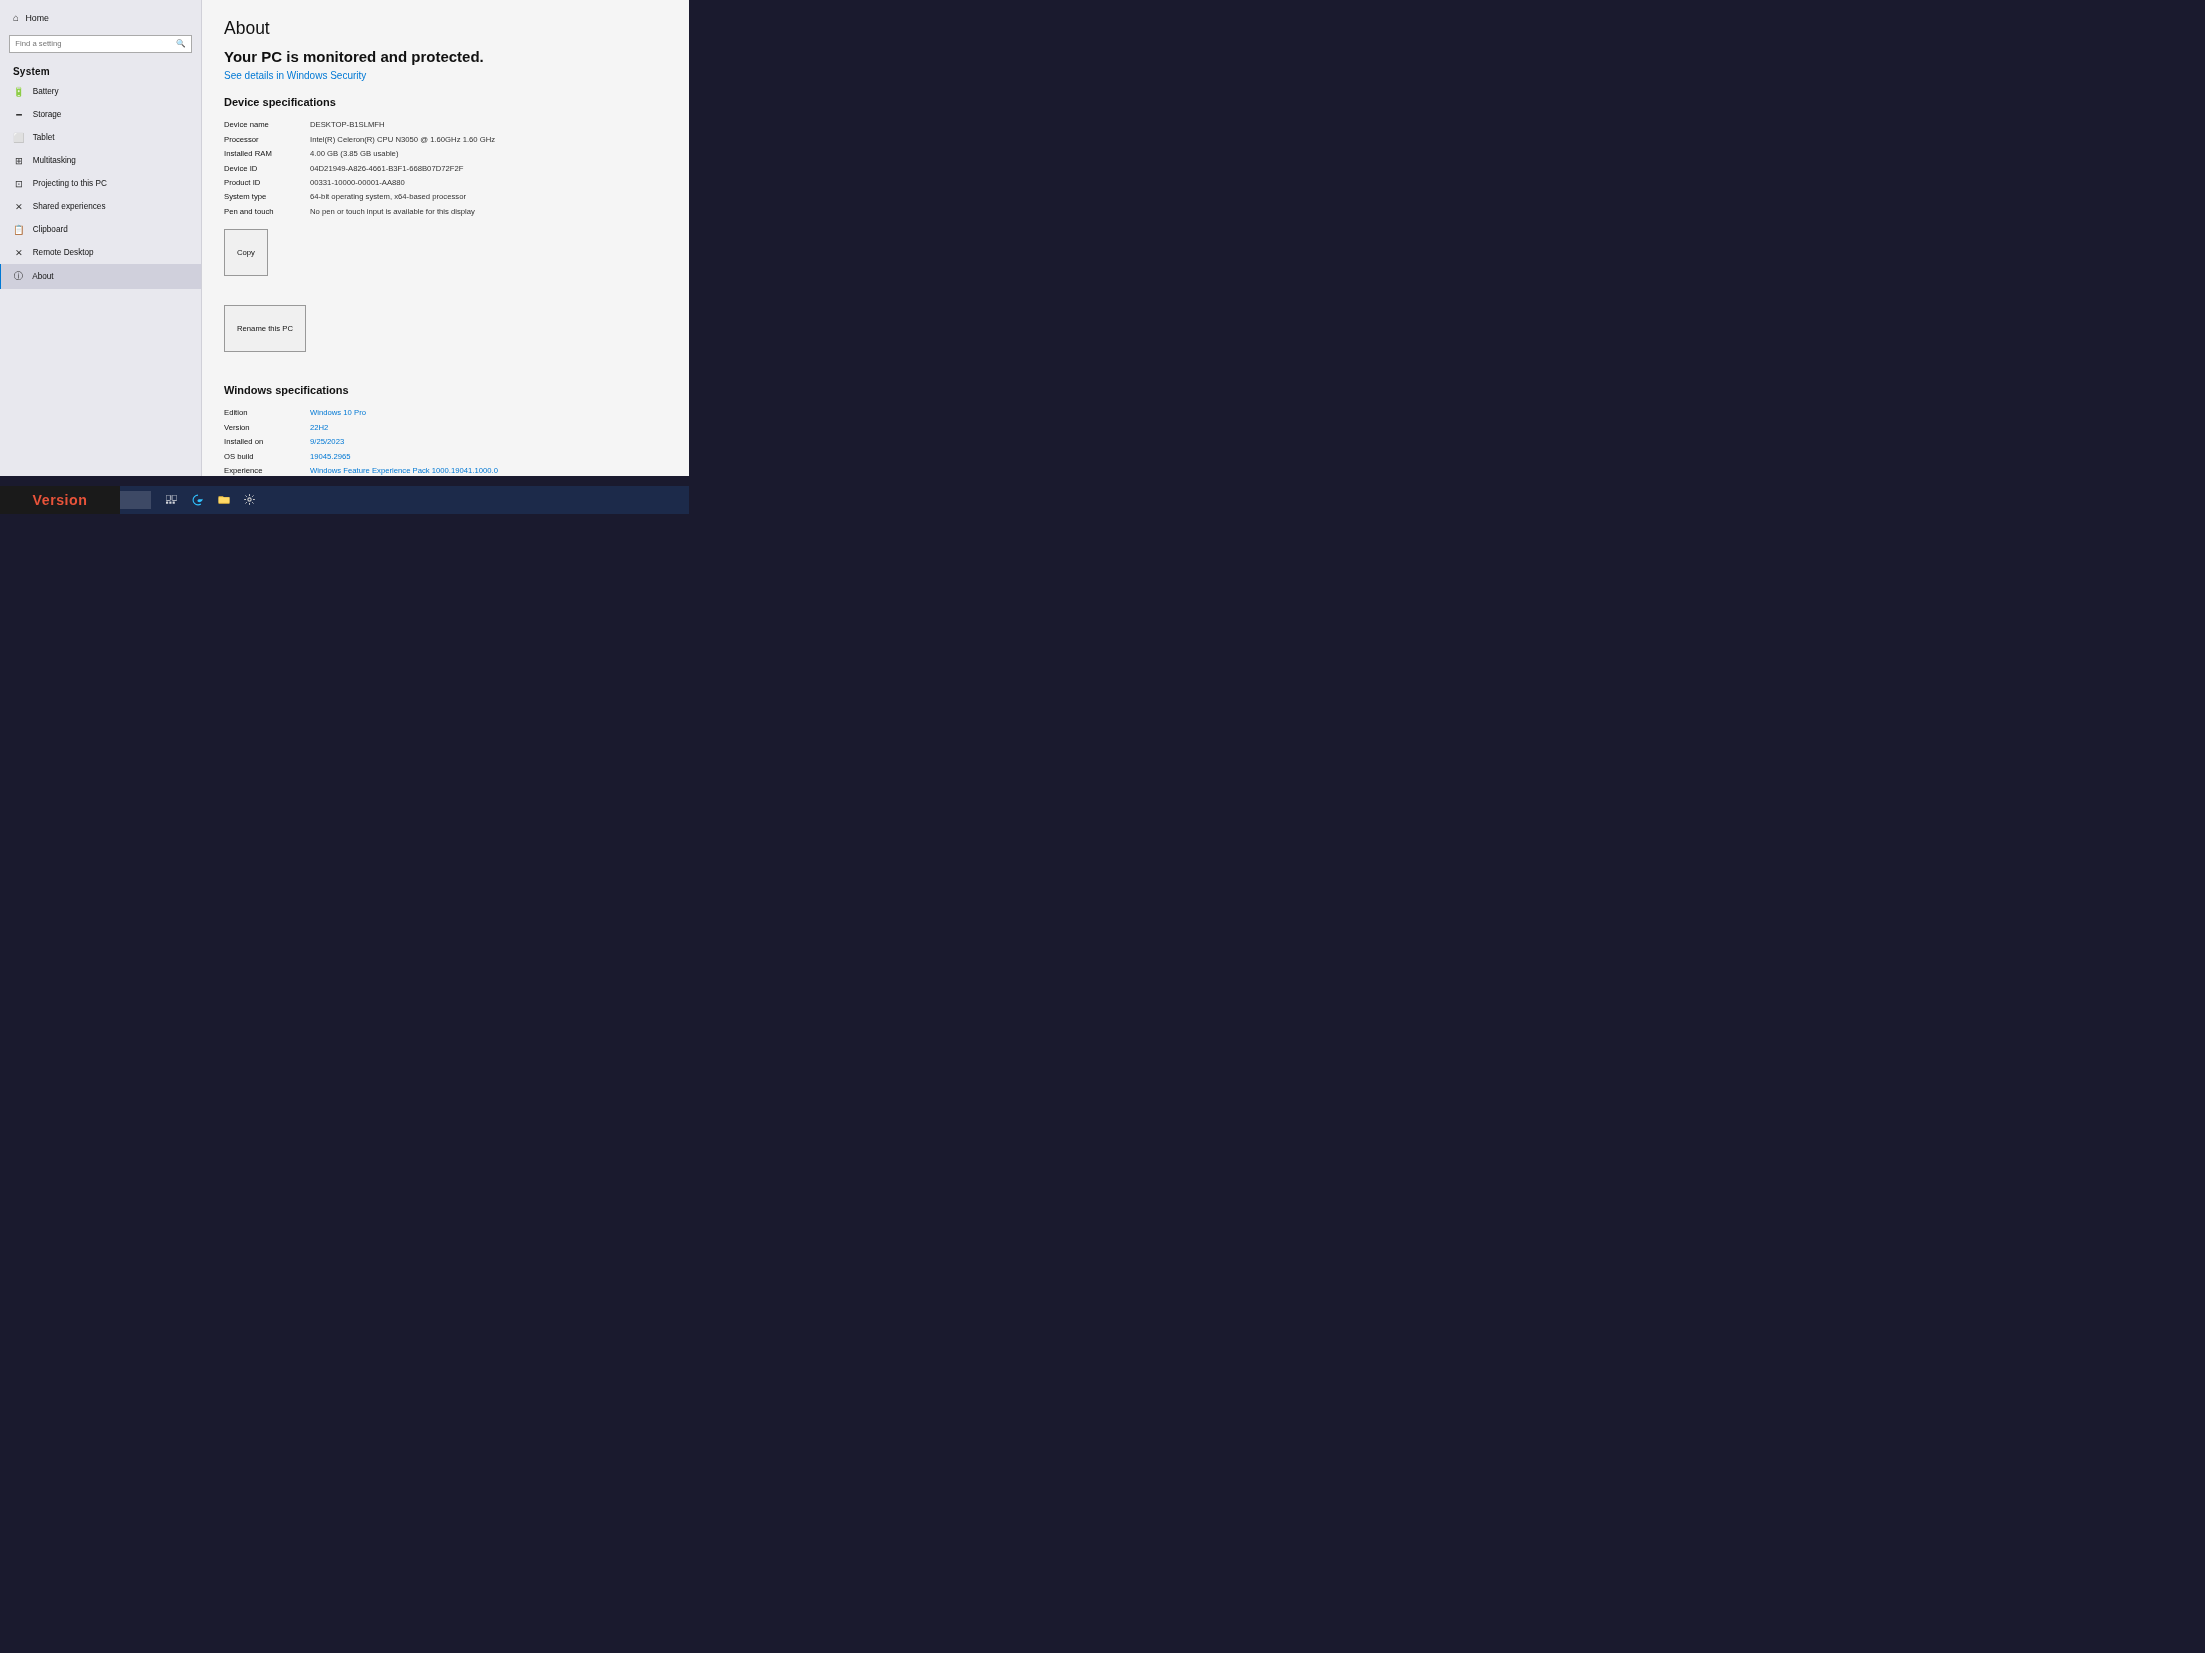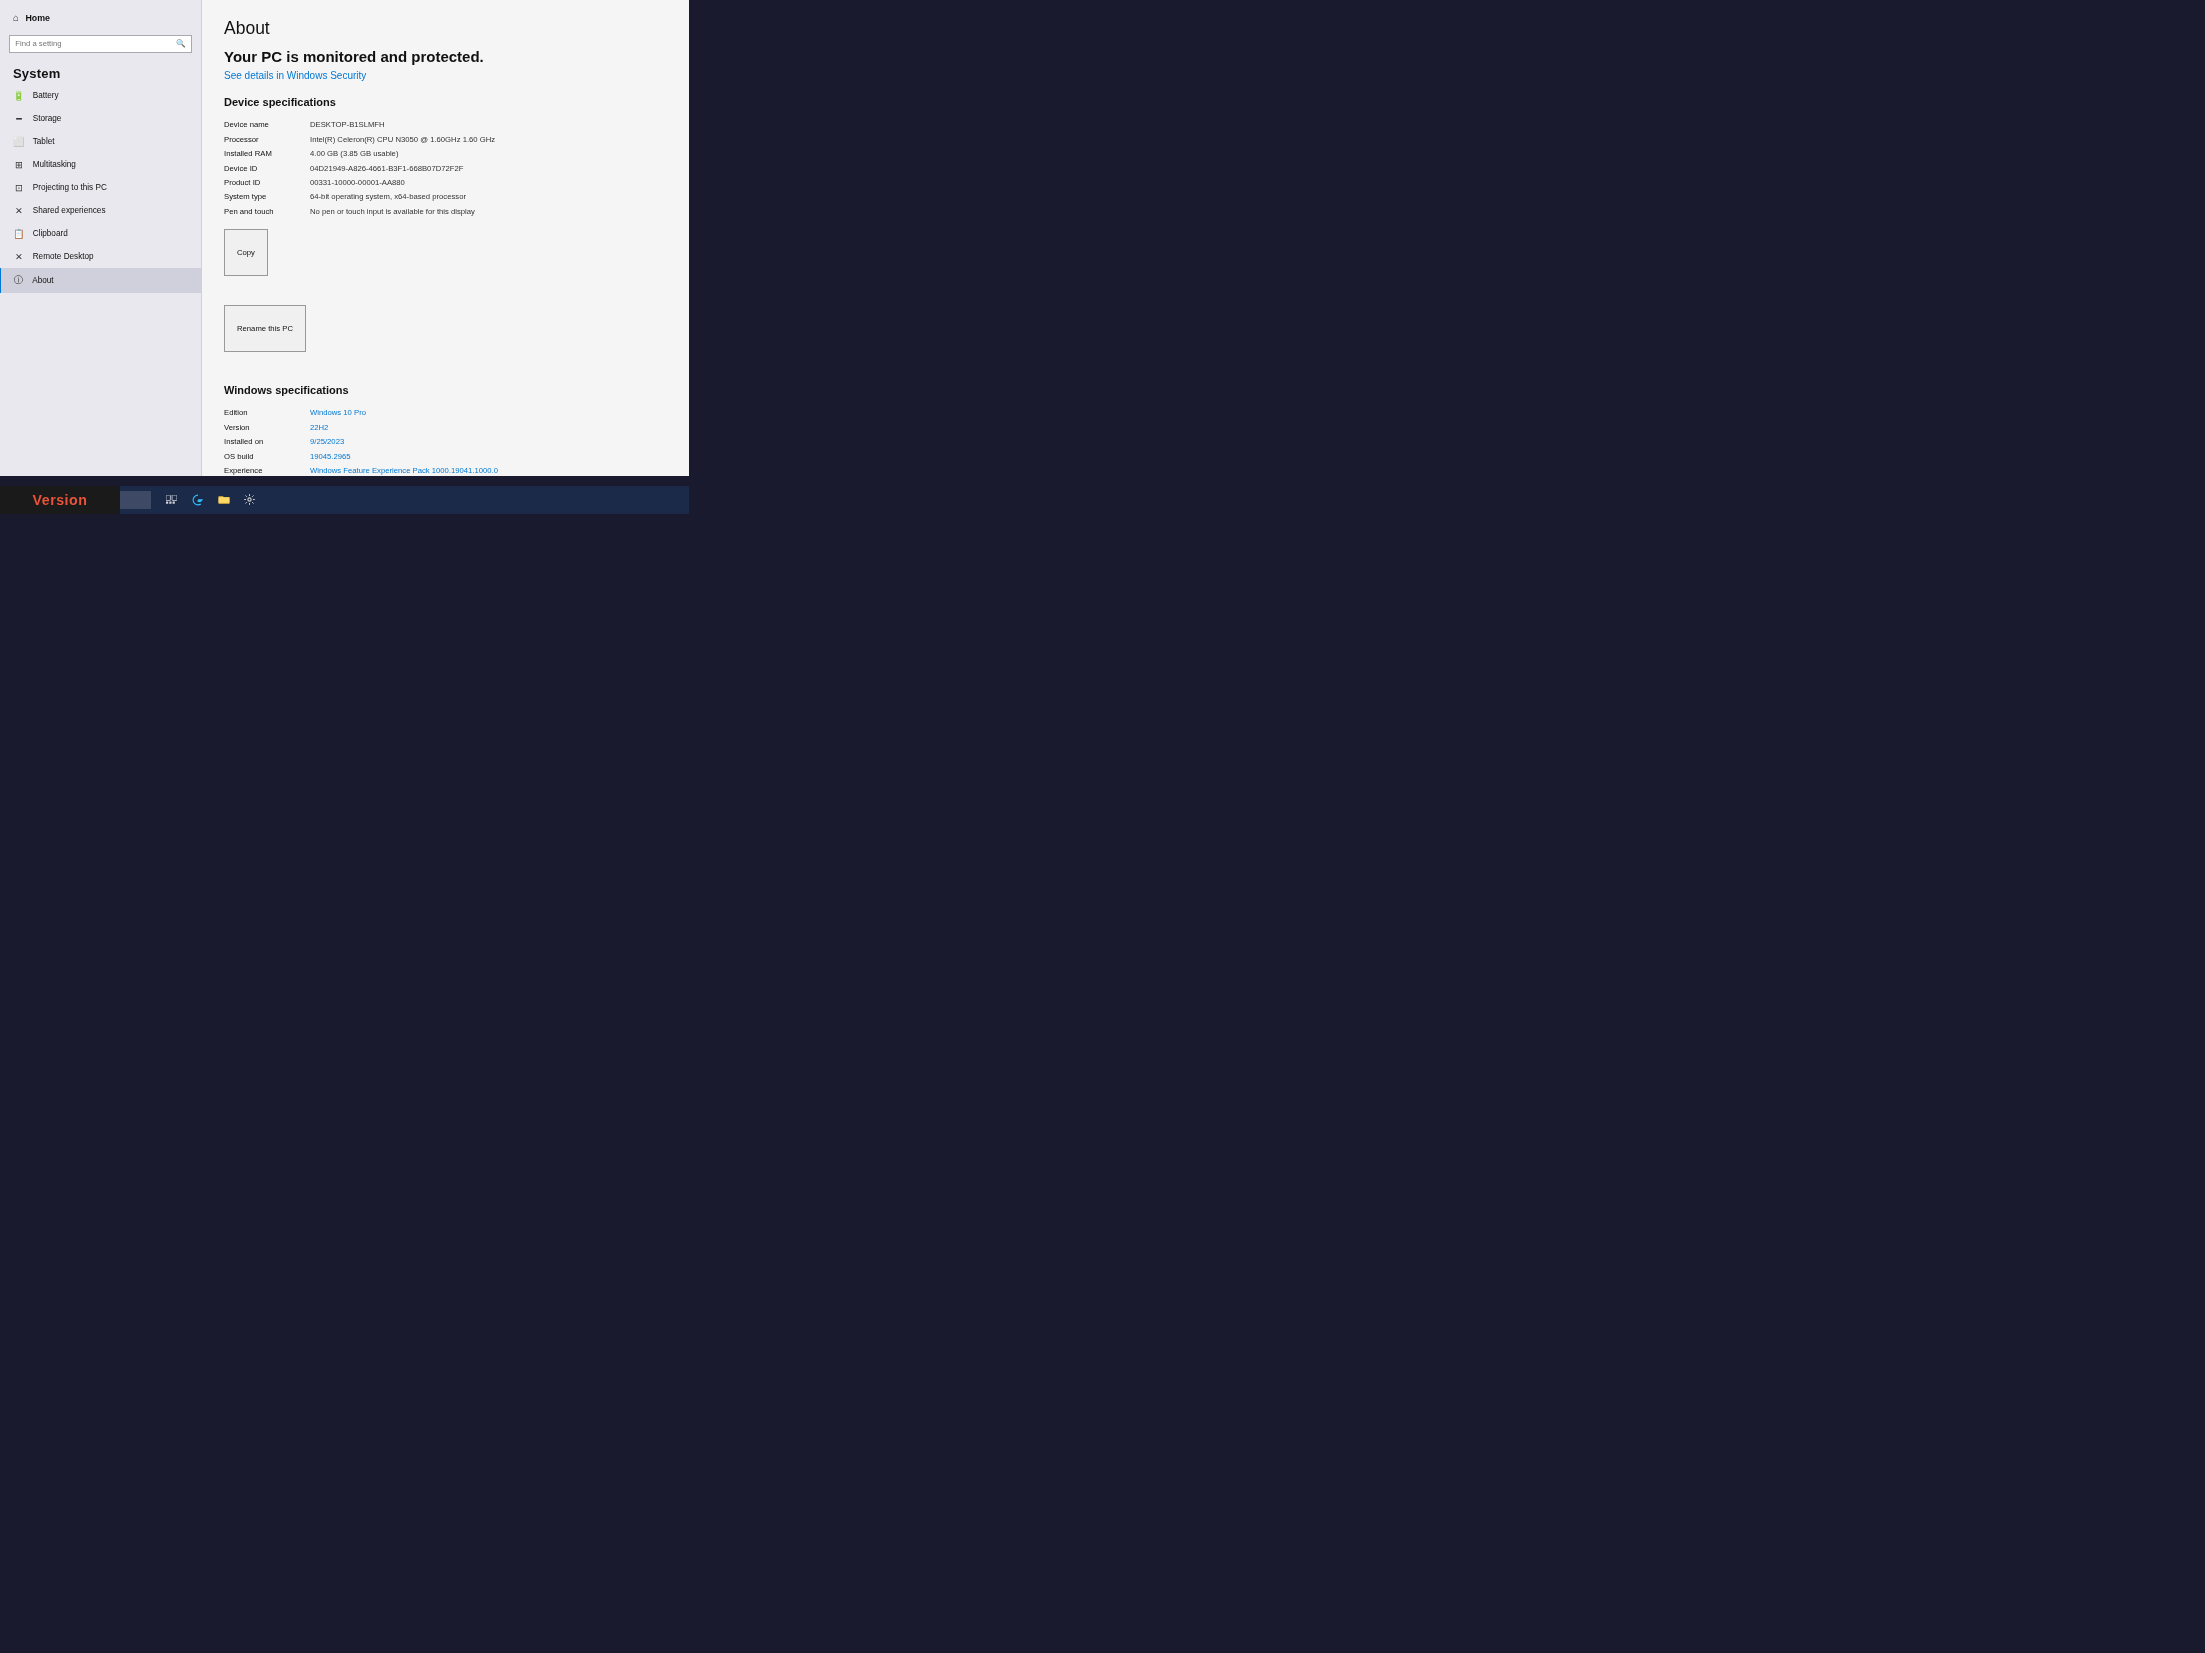--- a/index.html
+++ b/index.html
@@ -41,21 +41,21 @@
     }
 
     .home-icon {
       font-size: 9.8px;
       color: #333;
     }
 
     .home-label {
       font-size: 8.8px;
       color: #111;
-      font-weight: 700;
+      font-weight: 400;
     }
 
     .search-box {
       margin: 0 8.8px 8.8px 8.8px;
       display: flex;
       align-items: center;
       background: #fff;
       border: 0.5px solid #aaa;
       padding: 3.3px 5.5px;
       gap: 8px;
@@ -71,21 +71,21 @@
     }
 
     .search-icon-btn {
       color: #555;
       font-size: 7.7px;
       cursor: pointer;
     }
 
     .section-label {
       padding: 4.4px 13px 3.3px 13px;
-      font-size: 13px;
+      font-size: 10px;
       font-weight: 600;
       color: #111;
       letter-spacing: 0.2px;
     }
 
     .nav-item {
       display: flex;
       align-items: center;
       padding: 6px 13px;
       gap: 7.7px;

